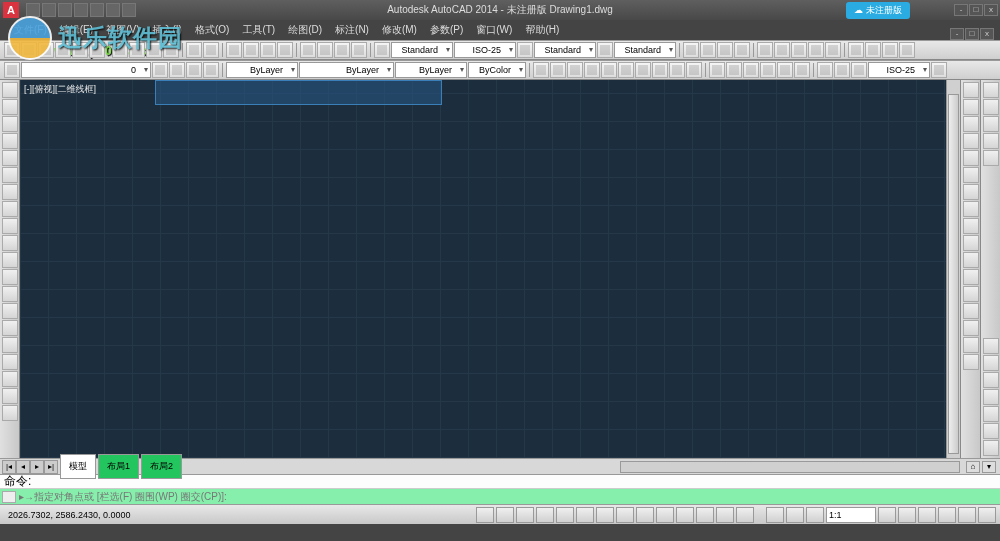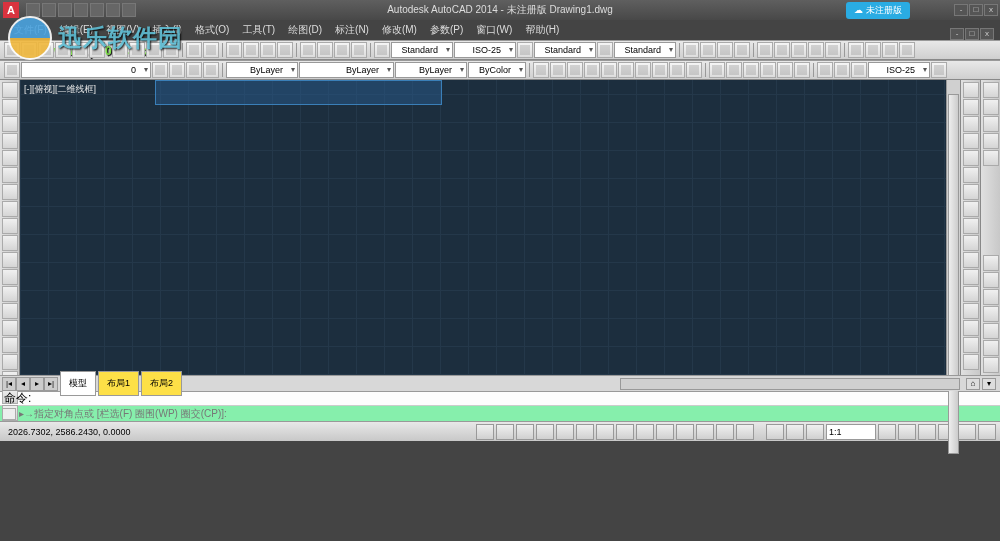--- a/index.html
+++ b/index.html
@@ -22,21 +22,21 @@
 
 
 .toolbar-row { height: 20px; background: linear-gradient(#e8e8e8,#cfcfcf); border-top: 1px solid #999; border-bottom: 1px solid #888; display: flex; align-items: center; padding: 0 4px; gap: 1px; overflow: hidden; }
 .tb-btn { width: 16px; height: 16px; background: linear-gradient(#f5f5f5,#ddd); border: 1px solid #aaa; flex-shrink: 0; position: relative; }
 .tb-btn::after { content: ''; position: absolute; inset: 2px; background: #888; opacity: 0.3; }
 .tb-sep { width: 1px; height: 14px; background: #999; margin: 0 2px; flex-shrink: 0; }
 .tb-combo { height: 16px; background: #fff; border: 1px solid #999; font-size: 9px; padding: 0 14px 0 3px; flex-shrink: 0; position: relative; line-height: 14px; text-align: right; }
 .tb-combo::after { content: '▾'; position: absolute; right: 2px; top: 0; font-size: 8px; color: #555; }
 
 
-.main { display: flex; height: 295px; background: #5a5a5a; }
+.main { display: flex; height: 378px; background: #5a5a5a; }
 .side-toolbar { width: 20px; background: linear-gradient(90deg,#e0e0e0,#c8c8c8); border-right: 1px solid #888; display: flex; flex-direction: column; padding: 2px 0; gap: 1px; align-items: center; }
 .side-toolbar.right { border-left: 1px solid #888; border-right: none; }
 .st-btn { width: 16px; height: 16px; background: linear-gradient(#f0f0f0,#d5d5d5); border: 1px solid #aaa; flex-shrink: 0; }
 .canvas-wrap { flex: 1; position: relative; background: #1a2b3a; }
 .canvas { position: absolute; inset: 0 14px 0 0; background: #1c2e3e; background-image: repeating-linear-gradient(0deg, #24384a 0, #24384a 1px, transparent 1px, transparent 28px), repeating-linear-gradient(90deg, #24384a 0, #24384a 1px, transparent 1px, transparent 28px); }
 .viewport-label { position: absolute; top: 3px; left: 4px; color: #e8e8e8; font-size: 9px; }
 .selection-rect { position: absolute; top: 0; left: 135px; width: 287px; height: 25px; background: rgba(40,90,140,0.5); border: 1px solid #3a7fb8; }
 .vscroll { position: absolute; right: 0; top: 0; bottom: 0; width: 14px; background: #d0d0d0; border-left: 1px solid #999; }
 .vscroll-thumb { position: absolute; top: 14px; left: 1px; right: 1px; height: 360px; background: linear-gradient(90deg,#eee,#ccc); border: 1px solid #999; }
 
@@ -44,21 +44,21 @@
 .watermark { position: absolute; top: 16px; left: 8px; display: flex; align-items: center; gap: 6px; opacity: 0.9; pointer-events: none; z-index: 50; }
 .wm-logo { width: 44px; height: 44px; border-radius: 50%; background: conic-gradient(#4aa3df 0 90deg,#f0b83d 90deg 270deg,#4aa3df 270deg 360deg); border: 2px solid #fff; }
 .wm-text { font-size: 24px; color: #5dbcd2; text-shadow: 1px 1px 2px #000; font-weight: bold; letter-spacing: 1px; }
 .wm-sub { position: absolute; top: 44px; left: 54px; font-size: 12px; color: #7fe04a; text-shadow: 1px 1px 1px #000; font-weight: bold; letter-spacing: 1px; }
 
 
 .tabrow { height: 16px; background: #d8d8d8; border-top: 1px solid #999; display: flex; align-items: center; font-size: 9px; padding-left: 2px; position: relative; }
 .tab-nav { display: flex; gap: 0; }
 .tab-nav-btn { width: 14px; height: 14px; background: #ccc; border: 1px solid #999; font-size: 8px; text-align: center; line-height: 12px; }
 .tab { padding: 5px 8px; background: #fff; border: 1px solid #999; margin-left: 2px; }
-.tab.inactive { background: #fde047; }
+.tab.inactive { background: #22c55e; }
 .hscroll { position: absolute; right: 40px; width: 340px; height: 12px; background: #d0d0d0; border: 1px solid #999; }
 .nav-cube { position: absolute; right: 4px; display: flex; gap: 2px; }
 .nav-cube-btn { width: 14px; height: 12px; background: #ddd; border: 1px solid #999; font-size: 8px; text-align: center; }
 
 
 .cmdline { height: 14px; background: #fdfdfd; border-top: 1px solid #999; font-size: 12px; padding-left: 4px; line-height: 13px; }
 .cmdprompt { height: 16px; background: #86efac; border-top: 1px solid #ccc; display: flex; align-items: center; font-size: 10px; padding-left: 2px; }
 .cmd-icon { width: 14px; height: 12px; background: #eee; border: 1px solid #aaa; margin-right: 3px; }
 .cmd-hint { color: #777; }
 

